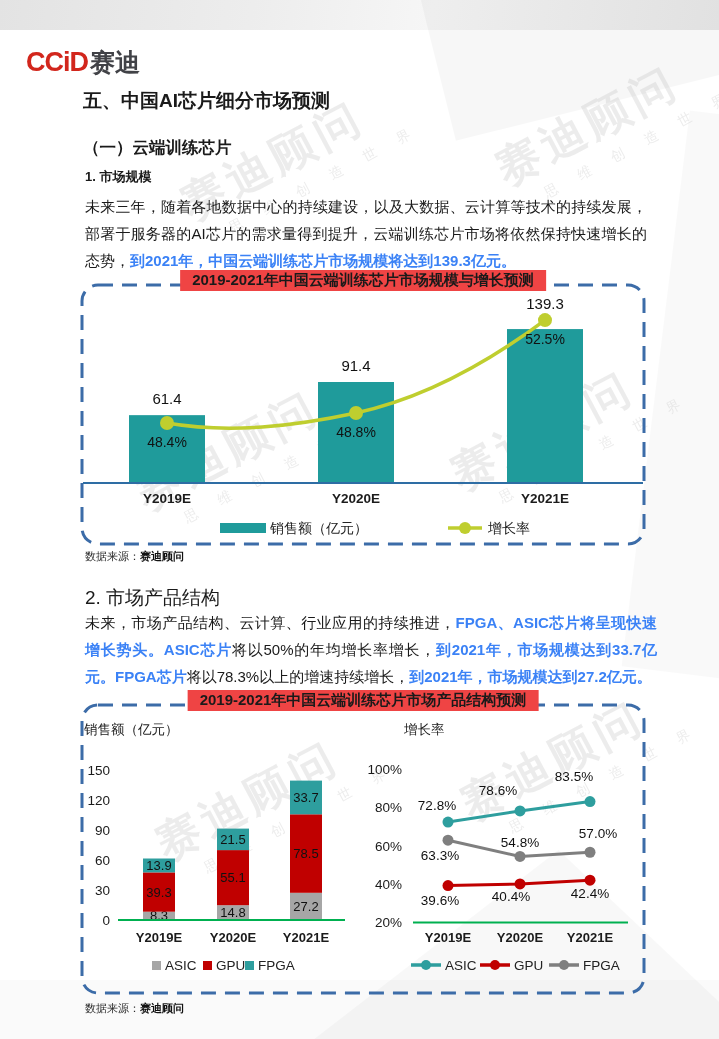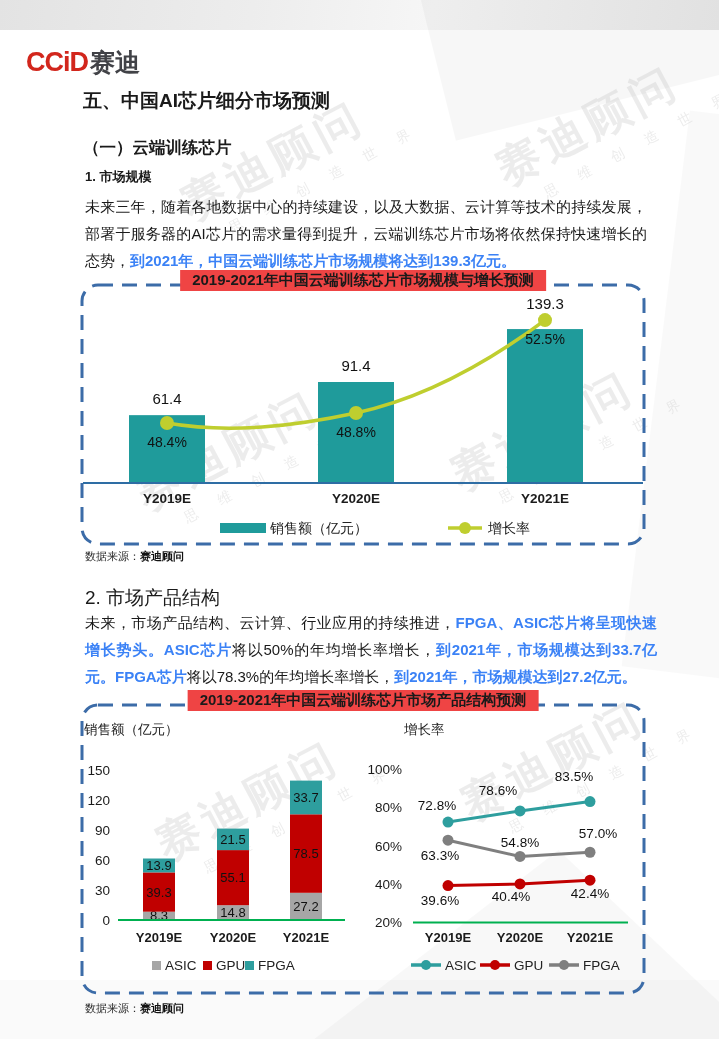--- a/index.html
+++ b/index.html
@@ -121,21 +121,21 @@
         <rect x="140" y="240" width="46" height="10" fill="#1f9b9b"></rect>
         <text x="190" y="250" text-anchor="start" font-size="14" font-weight="400" fill="#222">销售额（亿元）</text>
         <line x1="368" y1="245" x2="402" y2="245" stroke="#bfce2f" stroke-width="3.5"></line>
         <circle cx="385" cy="245" r="6" fill="#bfce2f"></circle>
         <text x="408" y="250" text-anchor="start" font-size="14" font-weight="400" fill="#222">增长率</text>
       </svg>
   </div>
   <div class="abs source src1"><span>数据来源：</span><b>赛迪顾问</b></div>
 
   <div class="abs h3b">2. 市场产品结构</div>
-  <div class="abs para p2"><span>未来，市场产品结构、云计算、行业应用的持续推进，</span><span class="red">FPGA、ASIC芯片将呈现快速增长势头。</span><span class="red">ASIC芯片</span><span>将以50%的年均增长率增长，</span><span class="red">到2021年，市场规模达到33.7亿元。</span><span class="red">FPGA芯片</span><span>将以78.3%的年均增长率增长，</span><span class="red">到2021年，市场规模达到27.2亿元。</span></div>
+  <div class="abs para p2"><span>未来，市场产品结构、云计算、行业应用的持续推进，</span><span class="red">FPGA、ASIC芯片将呈现快速增长势头。</span><span class="red">ASIC芯片</span><span>将以50%的年均增长率增长，</span><span class="red">到2021年，市场规模达到33.7亿元。</span><span class="red">FPGA芯片</span><span>将以78.3%以上的增速持续增长，</span><span class="red">到2021年，市场规模达到27.2亿元。</span></div>
 
   <div class="abs chart-box box2">
     <svg class="border-svg" width="566" height="292">
       <rect x="2" y="2" width="562" height="288" rx="16" fill="none" stroke="#3c6ca8" stroke-width="3" stroke-dasharray="15 9"></rect>
     </svg>
     <div class="chart-title">2019-2021年中国云端训练芯片市场产品结构预测</div>
     <svg id="chart2-svg" class="chart-svg" width="566" height="292">
         <text x="4" y="31" text-anchor="start" font-size="13.5" font-weight="400" fill="#222">销售额（亿元）</text>
         <text x="30" y="71.5" text-anchor="end" font-size="13.5" font-weight="400" fill="#1a1a1a">150</text>
         <text x="30" y="101.5" text-anchor="end" font-size="13.5" font-weight="400" fill="#1a1a1a">120</text>

